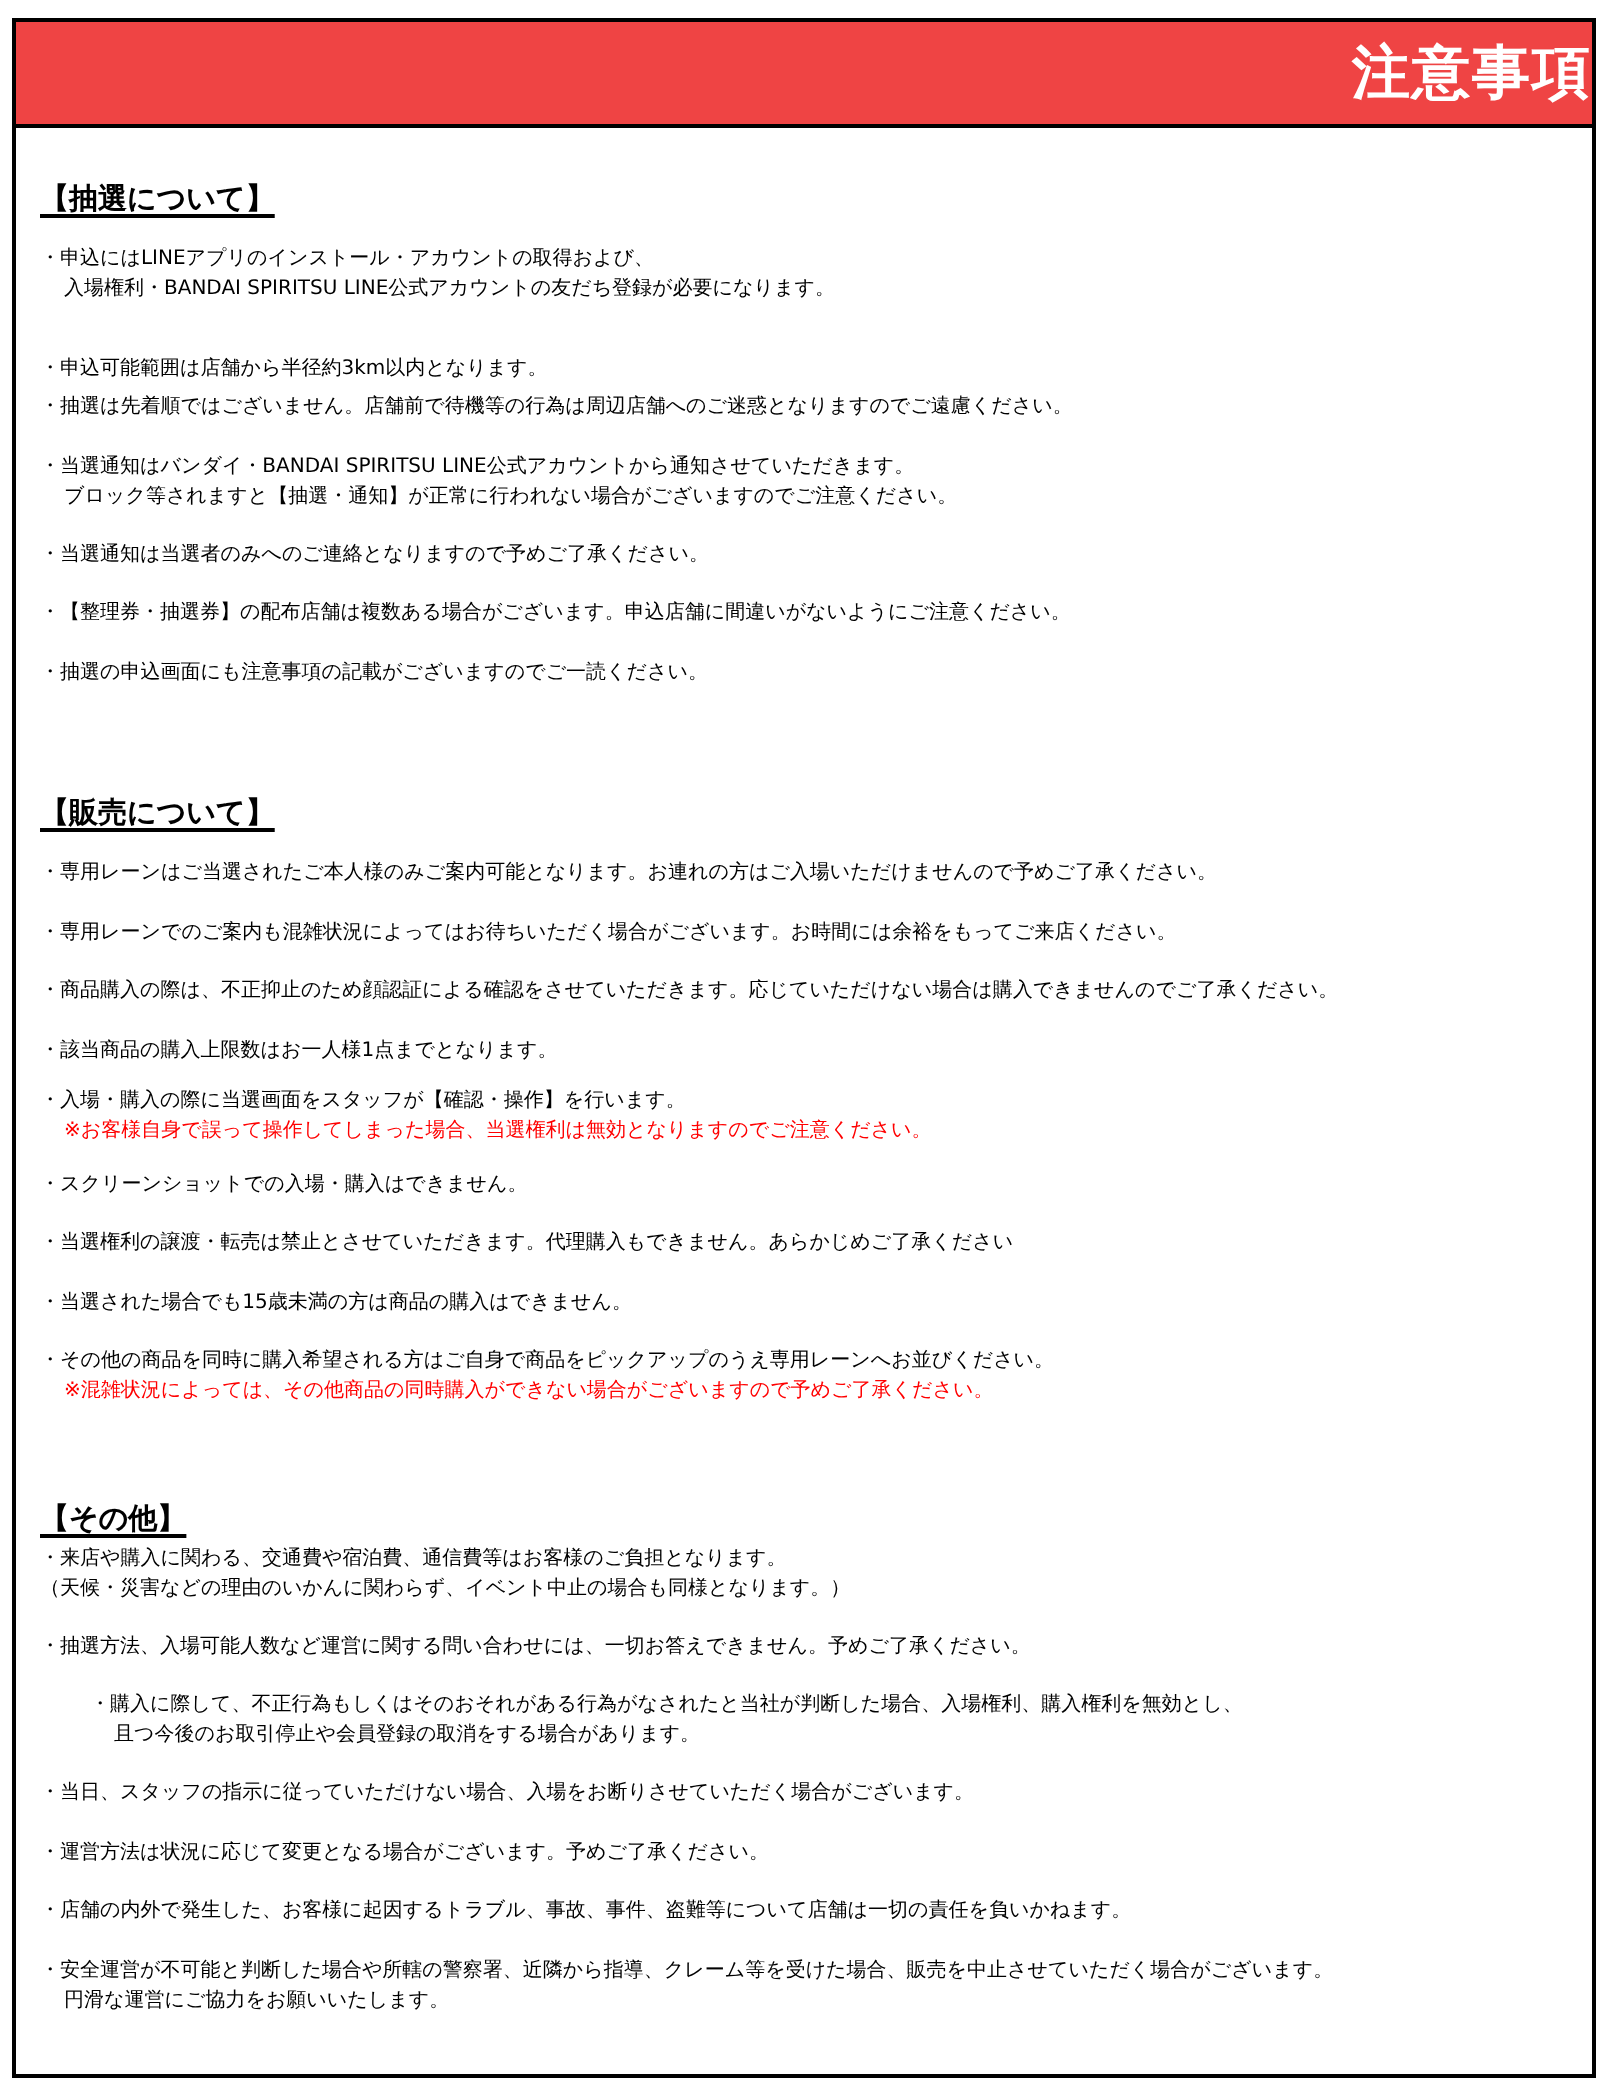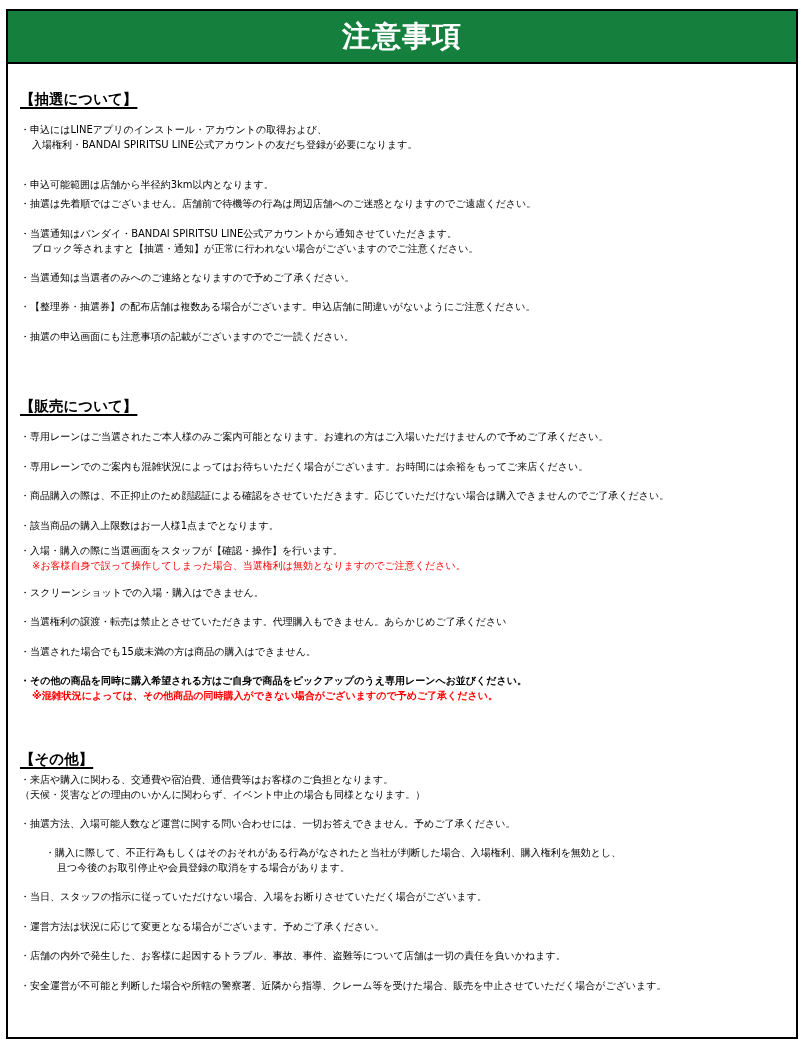--- a/index.html
+++ b/index.html
@@ -19,25 +19,25 @@
       position: absolute;
       left: 6px;
       top: 9px;
       width: 788px;
       height: 1026px;
       border: 2px solid #000000;
       box-sizing: content-box;
     }
     .header {
       height: 51px;
-      background: #15803d;
+      background: #ef4444;
       border-bottom: 2px solid #000000;
       display: flex;
       align-items: center;
-      justify-content: center;
+      justify-content: flex-end;
     }
     .header-title {
       color: #ffffff;
       font-size: 29px;
       font-weight: bold;
       letter-spacing: 1px;
     }
     .content {
       position: relative;
     }
@@ -128,21 +128,21 @@
     </div>
     <div class="item" style="top:522px;">
       <span class="line">・スクリーンショットでの入場・購入はできません。</span>
     </div>
     <div class="item" style="top:551px;">
       <span class="line">・当選権利の譲渡・転売は禁止とさせていただきます。代理購入もできません。あらかじめご了承ください</span>
     </div>
     <div class="item" style="top:581px;">
       <span class="line">・当選された場合でも15歳未満の方は商品の購入はできません。</span>
     </div>
-    <div class="item" style="top:610px;font-weight:bold;">
+    <div class="item" style="top:610px;">
       <span class="line">・その他の商品を同時に購入希望される方はご自身で商品をピックアップのうえ専用レーンへお並びください。</span>
       <span class="line red">※混雑状況によっては、その他商品の同時購入ができない場合がございますので予めご了承ください。</span>
     </div>
 
     <div class="section-title" style="top:686px;">【その他】</div>
 
     <div class="item" style="top:709px;">
       <span class="line">・来店や購入に関わる、交通費や宿泊費、通信費等はお客様のご負担となります。</span>
       <span class="line paren">（天候・災害などの理由のいかんに関わらず、イベント中止の場合も同様となります。）</span>
     </div>
@@ -157,16 +157,17 @@
       <span class="line">・当日、スタッフの指示に従っていただけない場合、入場をお断りさせていただく場合がございます。</span>
     </div>
     <div class="item" style="top:856px;">
       <span class="line">・運営方法は状況に応じて変更となる場合がございます。予めご了承ください。</span>
     </div>
     <div class="item" style="top:885px;">
       <span class="line">・店舗の内外で発生した、お客様に起因するトラブル、事故、事件、盗難等について店舗は一切の責任を負いかねます。</span>
     </div>
     <div class="item" style="top:915px;">
       <span class="line">・安全運営が不可能と判断した場合や所轄の警察署、近隣から指導、クレーム等を受けた場合、販売を中止させていただく場合がございます。</span>
+      <span class="line cont">円滑な運営にご協力をお願いいたします。</span>
     </div>
 
   </div>
 </div>
 
 </body></html>

